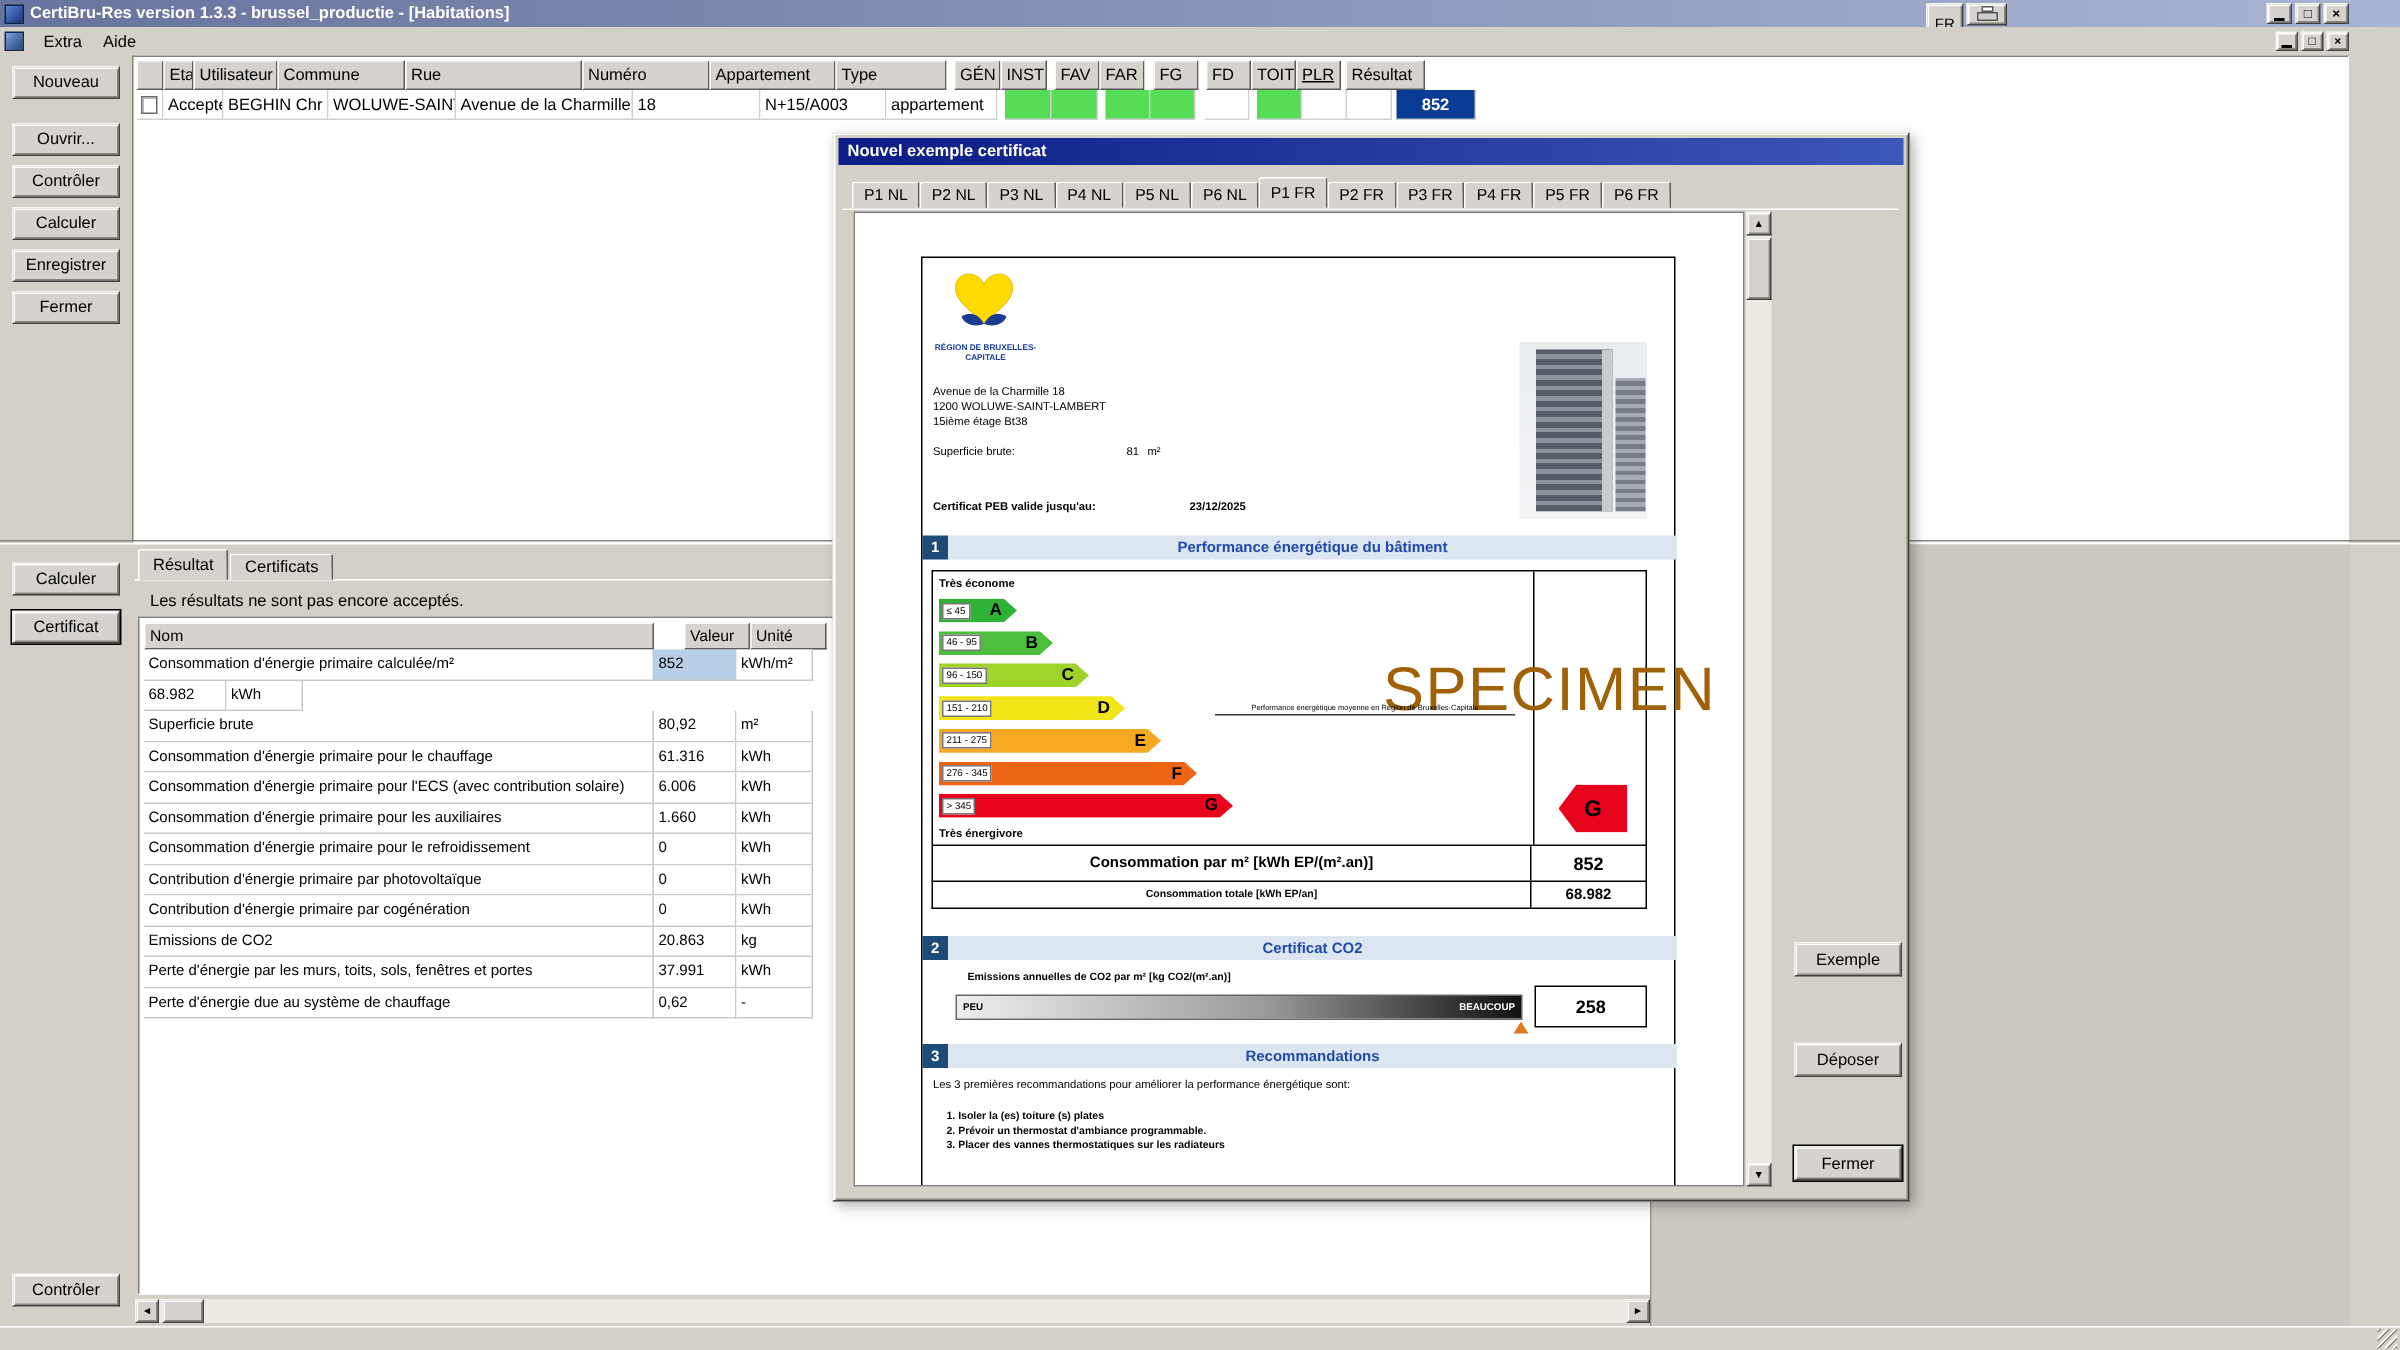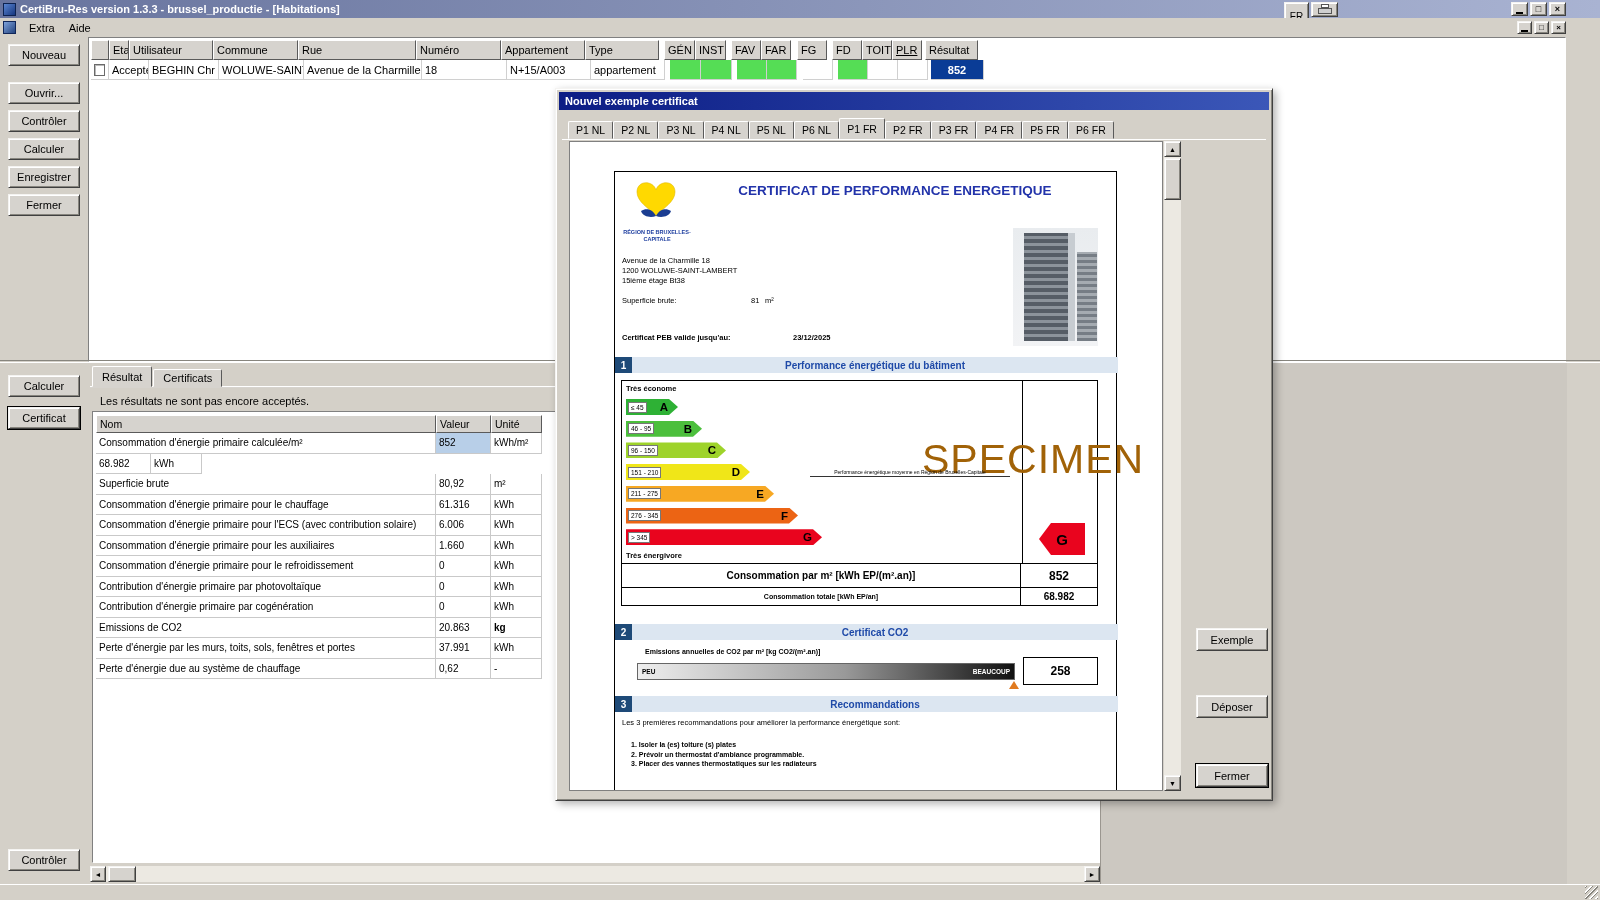--- a/index.html
+++ b/index.html
@@ -161,21 +161,21 @@
     <div class="btn side-btn" style="top: 110px;">Contrôler</div>
     <div class="btn side-btn" style="top: 138px;">Calculer</div>
     <div class="btn side-btn" style="top: 166px;">Enregistrer</div>
     <div class="btn side-btn" style="top: 194px;">Fermer</div>
   </div>
 
 <div id="top-area">
   <div id="main-header">
       <div class="hdr" style="width: 18px;"></div>
       <div class="hdr" style="width: 20px;">Etat</div>
-      <div class="hdr" style="width: 84px;">Utilisateur</div>
+      <div class="hdr" style="width: 56px;">Utilisateur</div>
       <div class="hdr" style="width: 85px;">Commune</div>
       <div class="hdr" style="width: 118px;">Rue</div>
       <div class="hdr" style="width: 85px;">Numéro</div>
       <div class="hdr" style="width: 84px;">Appartement</div>
       <div class="hdr" style="width: 74px;">Type</div>
       <div class="colgap" style="width: 5px;"></div>
       <div class="hdr" style="width: 31px;">GÉN</div>
       <div class="hdr" style="width: 31px;">INST</div>
       <div class="colgap" style="width: 5px;"></div>
       <div class="hdr" style="width: 30px;">FAV</div>
@@ -227,21 +227,21 @@
 <div id="tab-line"></div>
 <div id="tabs-row">
   <div class="tab active">Résultat</div>
   <div class="tab">Certificats</div>
 </div>
 <div id="notice">Les résultats ne sont pas encore acceptés.</div>
 <div id="results-area">
   <div id="results-table">
       <div class="r-row">
         <div class="hdr rh" style="width: 340px;">Nom</div>
-        <div class="hdr rh" style="width: 55px;">Valeur</div>
+        <div class="hdr rh" style="width: 44px; margin-left: 20px;">Valeur</div>
         <div class="hdr rh" style="width: 51px;">Unité</div>
       </div>
       <div class="r-row">
         <div class="rcell" style="width: 340px;">Consommation d'énergie primaire calculée/m²</div>
         <div class="rcell" style="width: 55px; background: rgb(184, 207, 232);">852</div>
         <div class="rcell" style="width: 51px;">kWh/m²</div>
       </div>
       <div class="r-row">
         <div class="rcell" style="width: 55px;">68.982</div>
         <div class="rcell" style="width: 51px;">kWh</div>
@@ -277,21 +277,21 @@
         <div class="rcell" style="width: 51px;">kWh</div>
       </div>
       <div class="r-row">
         <div class="rcell" style="width: 340px;">Contribution d'énergie primaire par cogénération</div>
         <div class="rcell" style="width: 55px;">0</div>
         <div class="rcell" style="width: 51px;">kWh</div>
       </div>
       <div class="r-row">
         <div class="rcell" style="width: 340px;">Emissions de CO2</div>
         <div class="rcell" style="width: 55px;">20.863</div>
-        <div class="rcell" style="width: 51px; font-weight: bold;">kg</div>
+        <div class="rcell" style="width: 51px;">kg</div>
       </div>
       <div class="r-row">
         <div class="rcell" style="width: 340px;">Perte d'énergie par les murs, toits, sols, fenêtres et portes</div>
         <div class="rcell" style="width: 55px;">37.991</div>
         <div class="rcell" style="width: 51px;">kWh</div>
       </div>
       <div class="r-row">
         <div class="rcell" style="width: 340px;">Perte d'énergie due au système de chauffage</div>
         <div class="rcell" style="width: 55px;">0,62</div>
         <div class="rcell" style="width: 51px;">-</div>
@@ -329,21 +329,20 @@
 
   <div id="preview">
     <div id="cert">
       <div id="cert-logo">
         <svg viewBox="0 0 50 46" width="50" height="46">
           <path d="M25 12 C22 2 6 2 6 14 C6 24 18 30 25 38 C32 30 44 24 44 14 C44 2 28 2 25 12Z" fill="#ffd900" stroke="#e0b800" stroke-width="0.6"></path>
           <path d="M10 33 C16 29 22 32 25 38 C20 40 12 39 10 33Z" fill="#1b3d91"></path>
           <path d="M40 33 C34 29 28 32 25 38 C30 40 38 39 40 33Z" fill="#1b3d91"></path>
         </svg>
       </div>
-      <div id="cert-title">CERTIFICAT DE PERFORMANCE ENERGETIQUE</div>
       <div id="cert-region">RÉGION DE BRUXELLES-CAPITALE</div>
       <div id="cert-address">
         <div>Avenue de la Charmille 18</div>
         <div>1200 WOLUWE-SAINT-LAMBERT</div>
         <div>15ième étage Bt38</div>
       </div>
       <div id="superficie-label">Superficie brute:</div>
       <div id="superficie-value">81</div>
       <div id="superficie-unit">m²</div>
       <div id="valid-label">Certificat PEB valide jusqu'au:</div>

